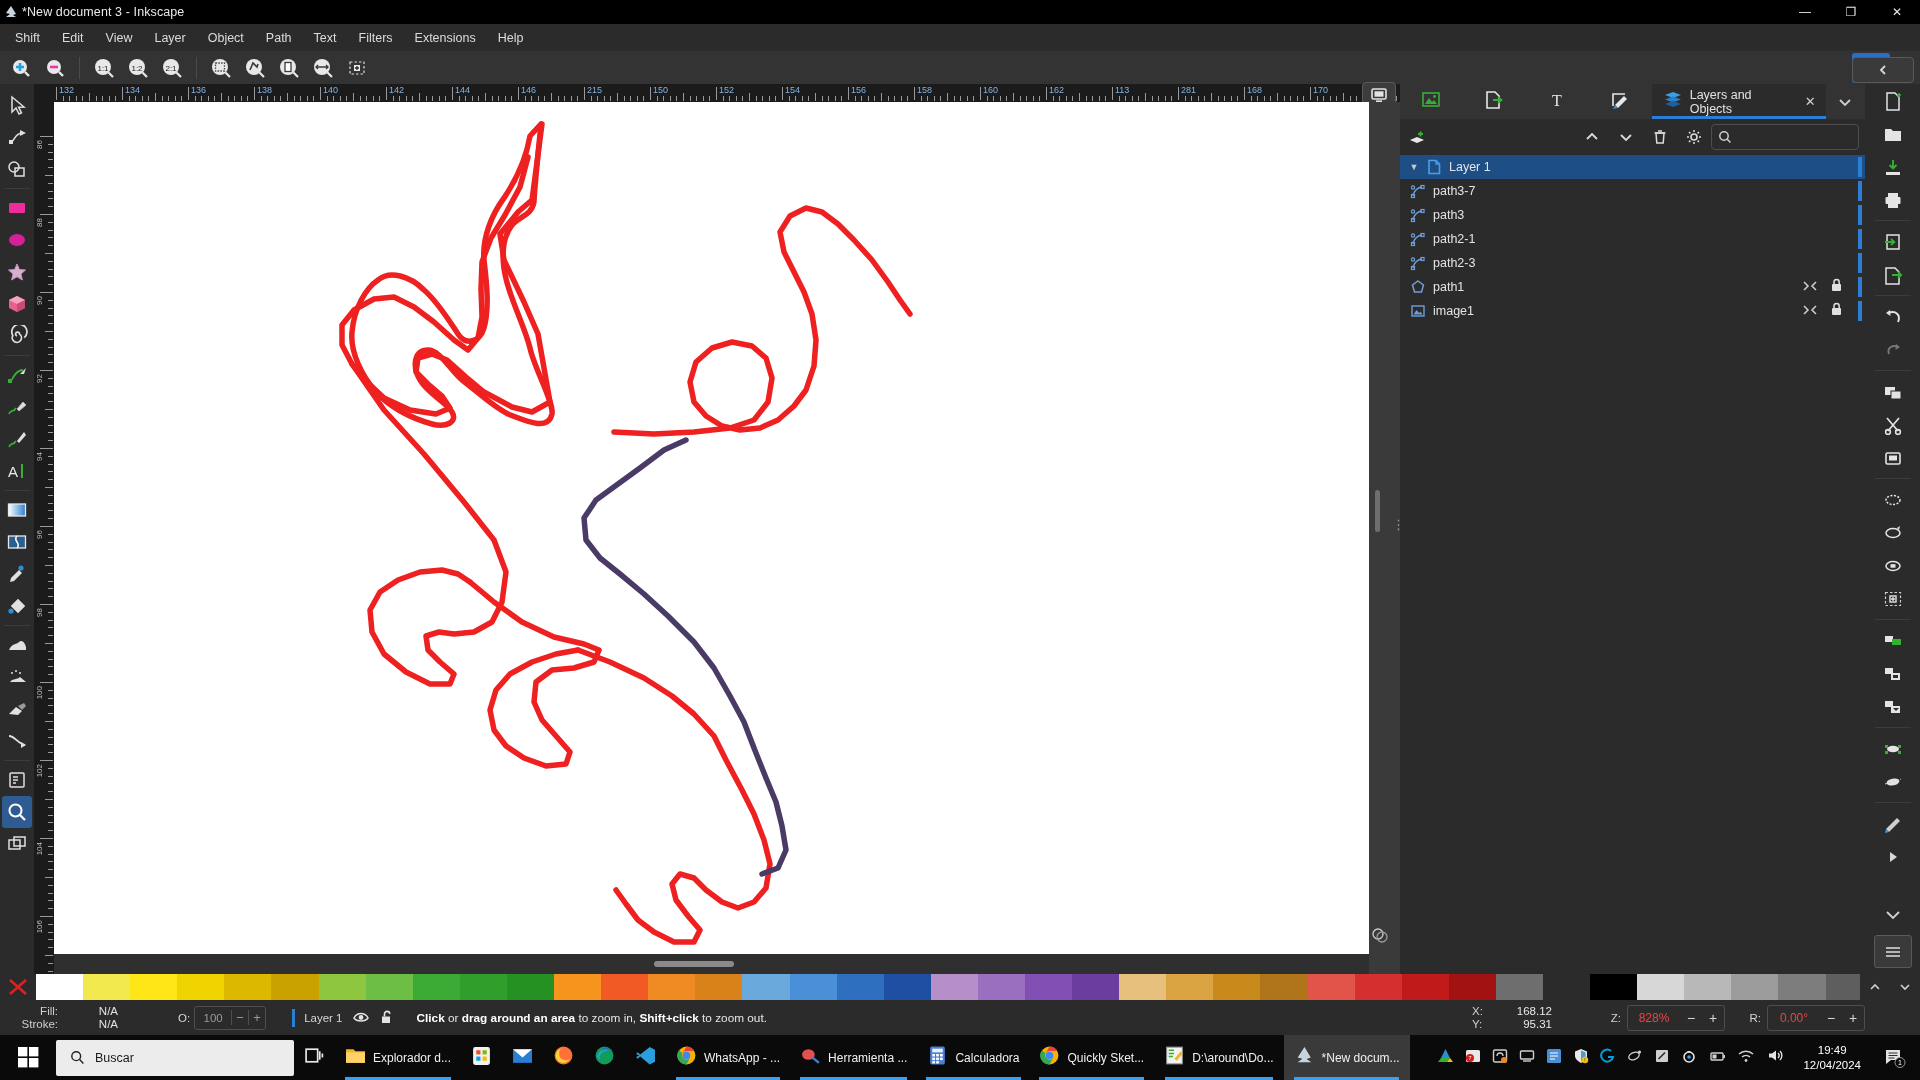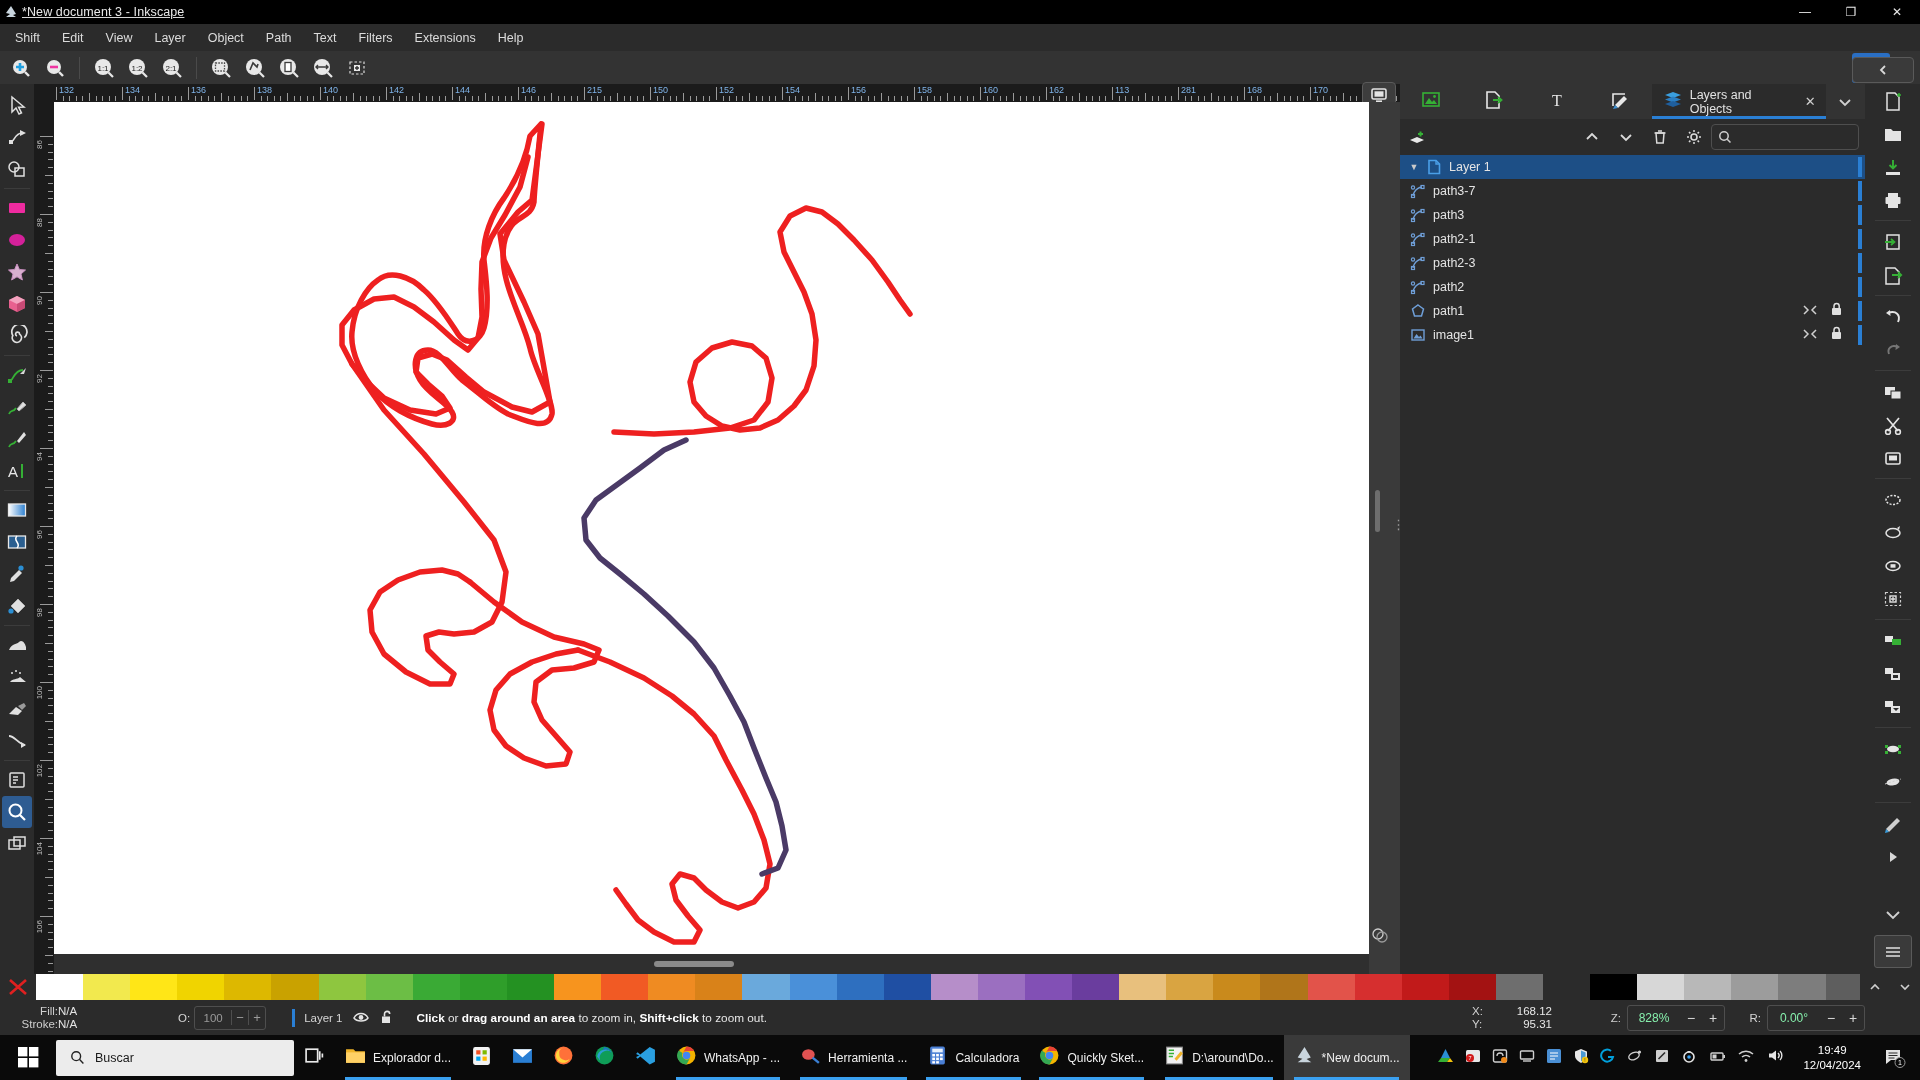--- a/index.html
+++ b/index.html
@@ -2,21 +2,21 @@
 <html><head>
 <meta charset="utf-8">
 <style>
   * { box-sizing: border-box; margin:0; padding:0; }
   html,body{ width:1920px; height:1080px; overflow:hidden; background:#1e1e1e;
     font-family:"Liberation Sans", sans-serif; color:#d6d6d6; }
   #app{ position:relative; width:1920px; height:1080px; }
 
   
   .titlebar{ position:absolute; left:0; top:0; width:1920px; height:24px; background:#000;
-    display:flex; align-items:center;text-decoration:underline; }
+    display:flex; align-items:center; }
   .titlebar .ink-logo{ width:22px; height:24px; display:flex; align-items:center; justify-content:center; }
   .titlebar .t-text{ font-size:12.5px; color:#e9e9e9; letter-spacing:.1px; }
   .winbtns{ position:absolute; right:0; top:0; height:24px; display:flex; }
   .winbtns div{ width:46px; height:24px; display:flex; align-items:center; justify-content:center;
     color:#e8e8e8; font-size:12px; }
 
   
   .menubar{ position:absolute; left:0; top:24px; width:1920px; height:27px; background:#2b2b2b;
     display:flex; align-items:center; padding-left:4px; }
   .menubar span{ font-size:12.5px; color:#dcdcdc; padding:4px 11px; border-radius:2px; }
@@ -103,38 +103,38 @@
     display:flex; align-items:center; justify-content:center; }
   .pal-arrows{ position:absolute; right:0; top:974px; width:60px; height:26px; background:#2b2b2b;
     display:flex; align-items:center; justify-content:space-around; }
 
   
   .statusbar{ position:absolute; left:0; top:1000px; width:1920px; height:35px; background:#2b2b2b;
     display:flex; align-items:center; font-size:11.5px; }
   .fillstroke{ width:150px; padding-left:10px; line-height:13px; }
   .fs-row{ display:flex; }
   .fs-lbl{ width:48px; color:#cfcfcf; text-align:right; }
-  .fs-val{ width:60px; color:#e2e2e2; text-align:left; }
+  .fs-val{ width:60px; color:#e2e2e2; text-align:right; }
   .opacity{ display:flex; align-items:center; gap:4px; margin-left:28px; }
   .opacity .obox{ width:72px; height:24px; border:1px solid #4e4e4e; border-radius:3px; display:flex;
      align-items:center; }
   .opacity .obox .ov{ width:36px; text-align:center; color:#9a9a9a; font-size:11.5px; }
   .opacity .obox .ob{ width:17px; text-align:center; color:#9a9a9a; font-size:13px; border-left:1px solid #4e4e4e; }
   .layerind{ display:flex; align-items:center; gap:9px; margin-left:26px; }
   .layerind .mark{ width:3px; height:18px; background:#2a7fd4; }
   .hint{ margin-left:22px; color:#e6e6e6; font-size:11.8px; }
   .hint b{ color:#ffffff; }
   .coords{ position:absolute; right:368px; line-height:13px; font-size:11.5px; }
   .coords .cr{ display:flex; }
   .coords .ck{ width:18px; color:#d0d0d0; }
   .coords .cv{ width:62px; text-align:right; color:#e8e8e8; }
   .zoomctl{ position:absolute; right:195px; display:flex; align-items:center; gap:6px; }
   .zoomctl .k{ color:#d0d0d0; }
   .spin{ height:26px; border:1px solid #4e4e4e; border-radius:3px; display:flex; align-items:center; }
-  .spin .v{ min-width:52px; text-align:center; color:#86efac; font-size:12px; }
+  .spin .v{ min-width:52px; text-align:center; color:#ef4444; font-size:12px; }
   .spin .b{ width:22px; text-align:center; color:#d8d8d8; font-size:14px; }
   .rotctl{ position:absolute; right:55px; display:flex; align-items:center; gap:6px; }
 
   
   .taskbar{ position:absolute; left:0; top:1035px; width:1920px; height:45px; background:#0a0a0a; display:flex; align-items:center; }
   .startbtn{ width:56px; height:45px; display:flex; align-items:center; justify-content:center; }
   .searchbox{ width:238px; height:36px; background:#ececec; display:flex; align-items:center; gap:10px;
      padding-left:14px; border-radius:2px; }
   .searchbox .sp{ color:#1a1a1a; font-size:12.5px; }
   .tb-item{ height:45px; display:flex; align-items:center; gap:7px; padding:0 10px; position:relative; }
@@ -1144,32 +1144,20 @@
               <circle cx="3" cy="4.5" r="1.6" fill="none" stroke="#6f9fd8" stroke-width="1.2"></circle>
               <rect x="11" y="2.5" width="3" height="3" fill="none" stroke="#6f9fd8" stroke-width="1.2"></rect>
             </svg>
           </span>
           <span class="name">path2-3</span>
           <span class="colorbar"></span>
         </div>
         <div class="lrow indent">
           <span class="ico">
             <svg width="16" height="16" viewBox="0 0 16 16">
-              <path d="M3 13 C3 13 4 5 12 4" fill="none" stroke="#6f9fd8" stroke-width="1.4"></path>
-              <rect x="1.5" y="11.5" width="3" height="3" fill="none" stroke="#6f9fd8" stroke-width="1.2"></rect>
-              <circle cx="3" cy="4.5" r="1.6" fill="none" stroke="#6f9fd8" stroke-width="1.2"></circle>
-              <rect x="11" y="2.5" width="3" height="3" fill="none" stroke="#6f9fd8" stroke-width="1.2"></rect>
-            </svg>
-          </span>
-          <span class="name">path2</span>
-          <span class="colorbar"></span>
-        </div>
-        <div class="lrow indent">
-          <span class="ico">
-            <svg width="16" height="16" viewBox="0 0 16 16">
               <path d="M8 2 L13.5 6 L11.5 13 H4.5 L2.5 6 Z" fill="none" stroke="#6f9fd8" stroke-width="1.5"></path>
             </svg>
           </span>
           <span class="name">path1</span>
           <span class="right-icons">
             <span><svg width="16" height="12" viewBox="0 0 16 12">
                 <path d="M2 2 L6 6 L2 10 M14 2 L10 6 L14 10" fill="none" stroke="#cfcfcf" stroke-width="1.5"></path>
               </svg></span>
             <span><svg width="13" height="14" viewBox="0 0 13 14">
                 <rect x="2" y="6" width="9" height="7" rx="1" fill="#e0e0e0"></rect>

